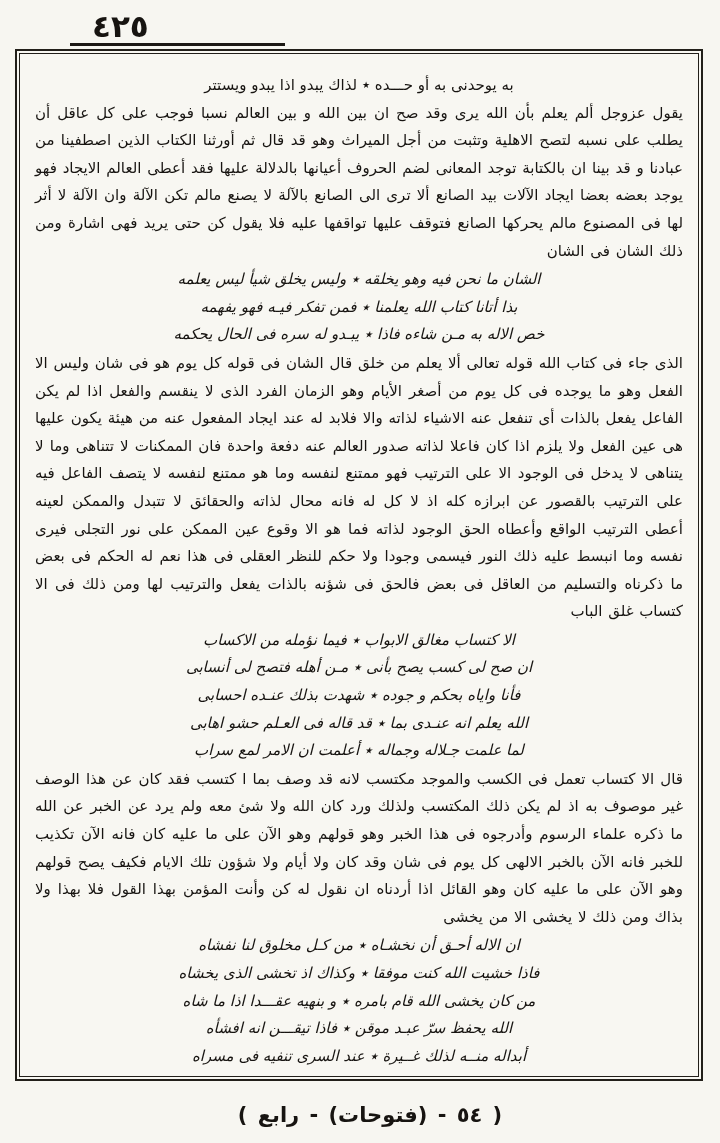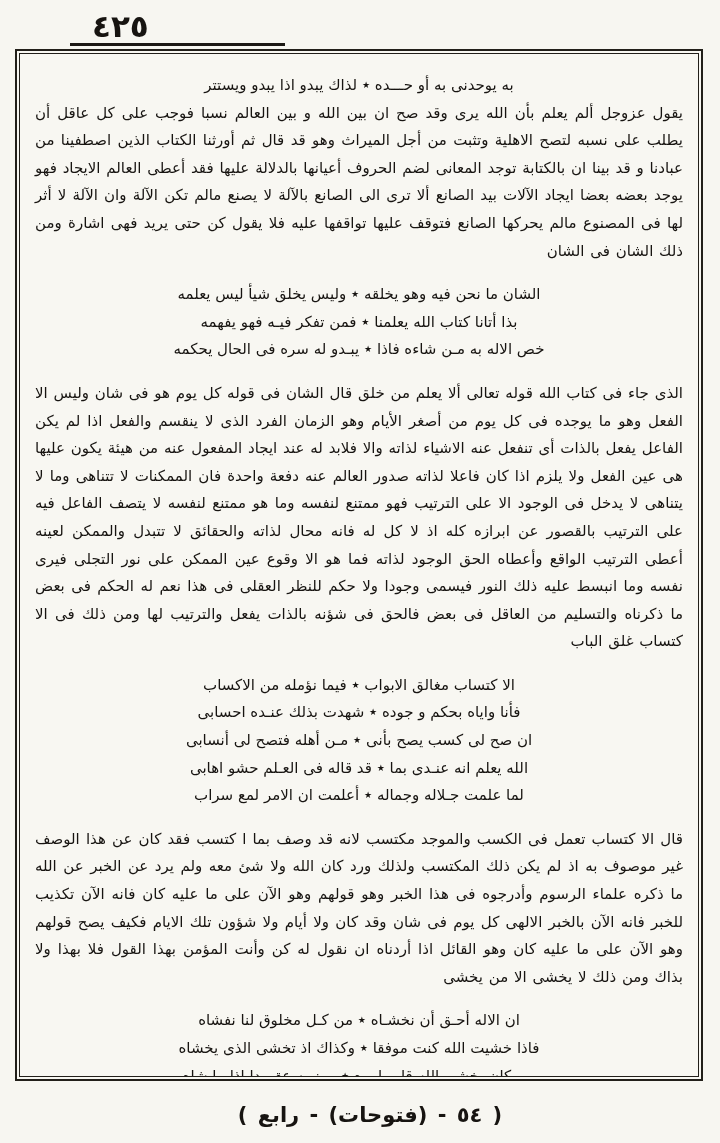--- a/index.html
+++ b/index.html
@@ -40,21 +40,21 @@
     overflow:hidden;
   }
   .prose {
     text-align:justify;
     text-justify:inter-word;
     font-size:15px;
     line-height:27.6px;
     word-spacing:1px;
     margin:0;
   }
-  .poem { margin:16px 0; }
+  .poem { margin:1px 0;font-style:italic; }
   .verse-line {
     text-align:center;
     font-size:15px;
     line-height:27.6px;
     white-space:nowrap;
   }
   .footer {
     position:absolute; left:0; right:0; bottom:16px;
     text-align:center;
     direction:rtl;
@@ -80,22 +80,22 @@
     <div class="poem">
       <div class="verse-line">الشان ما نحن فيه وهو يخلقه ٭ وليس يخلق شيأ ليس يعلمه</div>
       <div class="verse-line">بذا أتانا كتاب الله يعلمنا ٭ فمن تفكر فيـه فهو يفهمه</div>
       <div class="verse-line">خص الاله به مـن شاءه فاذا ٭ يبـدو له سره فى الحال يحكمه</div>
     </div>
 
     <p class="prose">الذى جاء فى كتاب الله قوله تعالى ألا يعلم من خلق قال الشان فى قوله كل يوم هو فى شان وليس الا الفعل وهو ما يوجده فى كل يوم من أصغر الأيام وهو الزمان الفرد الذى لا ينقسم والفعل اذا لم يكن الفاعل يفعل بالذات أى تنفعل عنه الاشياء لذاته والا فلابد له عند ايجاد المفعول عنه من هيئة يكون عليها هى عين الفعل ولا يلزم اذا كان فاعلا لذاته صدور العالم عنه دفعة واحدة فان الممكنات لا تتناهى وما لا يتناهى لا يدخل فى الوجود الا على الترتيب فهو ممتنع لنفسه وما هو ممتنع لنفسه لا يتصف الفاعل فيه على الترتيب بالقصور عن ابرازه كله اذ لا كل له فانه محال لذاته والحقائق لا تتبدل والممكن لعينه أعطى الترتيب الواقع وأعطاه الحق الوجود لذاته فما هو الا وقوع عين الممكن على نور التجلى فيرى نفسه وما انبسط عليه ذلك النور فيسمى وجودا ولا حكم للنظر العقلى فى هذا نعم له الحكم فى بعض ما ذكرناه والتسليم من العاقل فى بعض فالحق فى شؤنه بالذات يفعل والترتيب لها ومن ذلك فى الا كتساب غلق الباب</p>
 
     <div class="poem">
       <div class="verse-line">الا كتساب مغالق الابواب ٭ فيما نؤمله من الاكساب</div>
+      <div class="verse-line">ان صح لى كسب يصح بأنى ٭ مـن أهله فتصح لى أنسابى</div>
       <div class="verse-line">فأنا واياه بحكم و جوده ٭ شهدت بذلك عنـده احسابى</div>
-      <div class="verse-line">ان صح لى كسب يصح بأنى ٭ مـن أهله فتصح لى أنسابى</div>
       <div class="verse-line">الله يعلم انه عنـدى بما ٭ قد قاله فى العـلم حشو اهابى</div>
       <div class="verse-line">لما علمت جـلاله وجماله ٭ أعلمت ان الامر لمع سراب</div>
     </div>
 
     <p class="prose">قال الا كتساب تعمل فى الكسب والموجد مكتسب لانه قد وصف بما ا كتسب فقد كان عن هذا الوصف غير موصوف به اذ لم يكن ذلك المكتسب ولذلك ورد كان الله ولا شئ معه ولم يرد عن الخبر عن الله ما ذكره علماء الرسوم وأدرجوه فى هذا الخبر وهو قولهم وهو الآن على ما عليه كان فانه الآن تكذيب للخبر فانه الآن بالخبر الالهى كل يوم فى شان وقد كان ولا أيام ولا شؤون تلك الايام فكيف يصح قولهم وهو الآن على ما عليه كان وهو القائل اذا أردناه ان نقول له كن وأنت المؤمن بهذا القول فلا بهذا ولا بذاك ومن ذلك لا يخشى الا من يخشى</p>
 
     <div class="poem">
       <div class="verse-line">ان الاله أحـق أن نخشـاه ٭ من كـل مخلوق لنا نفشاه</div>
       <div class="verse-line">فاذا خشيت الله كنت موفقا ٭ وكذاك اذ تخشى الذى يخشاه</div>
       <div class="verse-line">من كان يخشى الله قام بامره ٭ و بنهيه عقـــدا اذا ما شاه</div>

